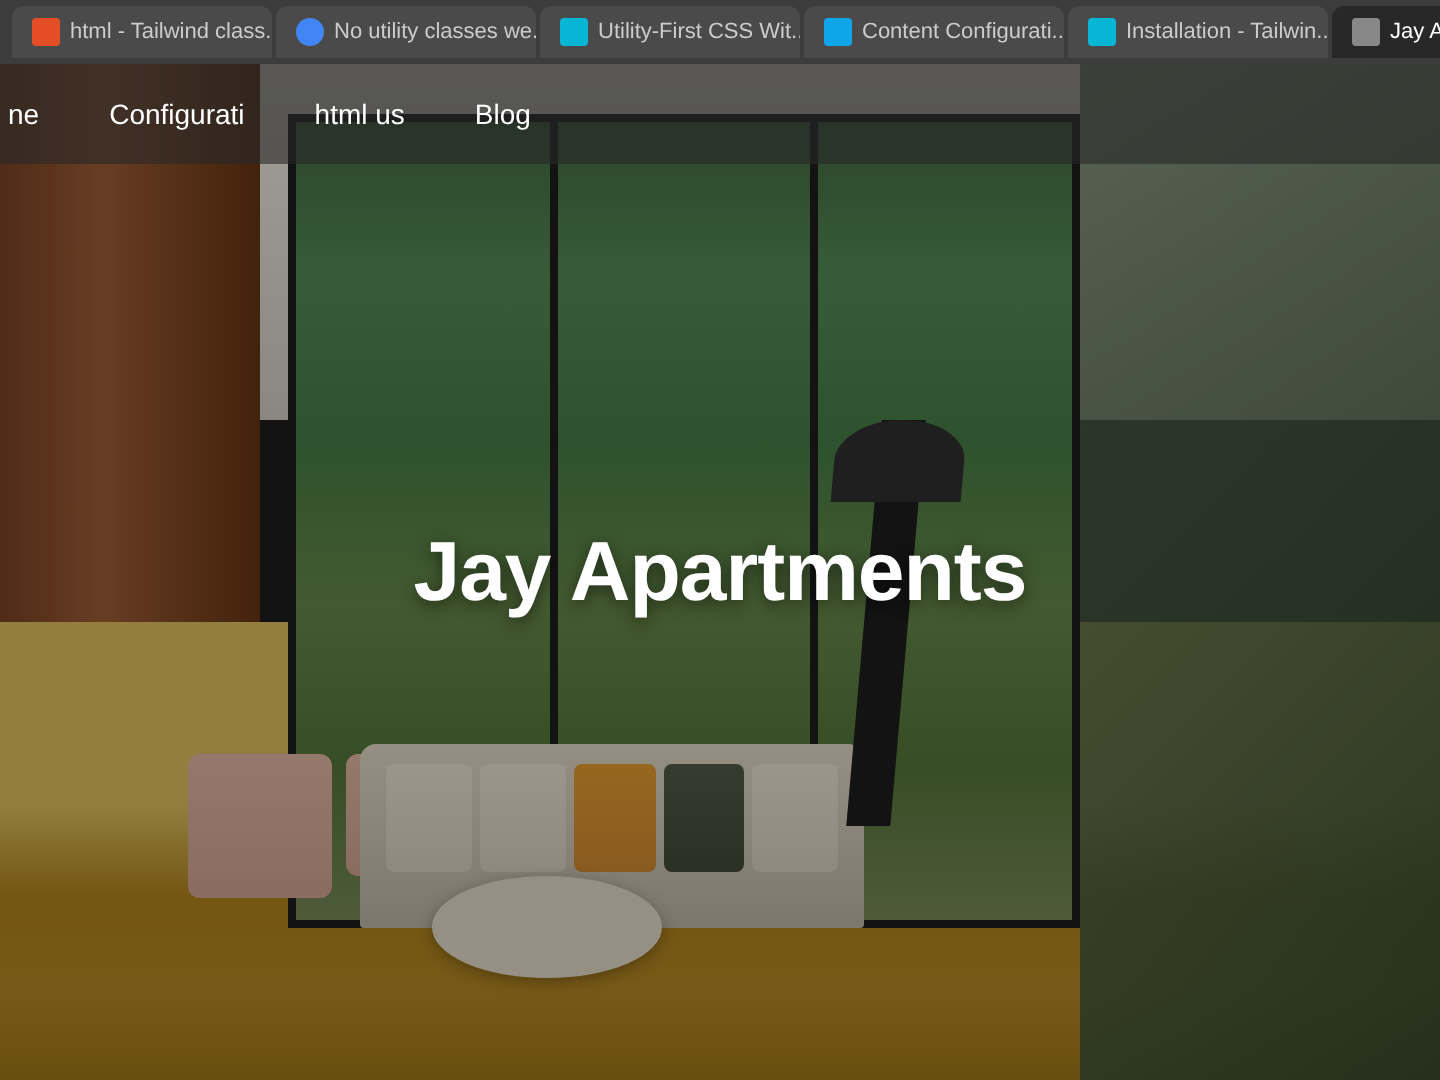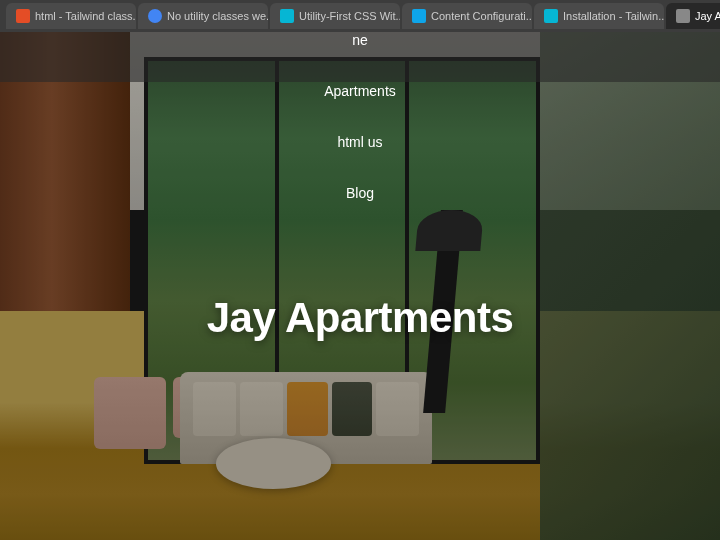--- a/index.html
+++ b/index.html
@@ -240,24 +240,23 @@
     }
 
     
     .nav {
       position: absolute;
       top: 0; left: 0; right: 0;
       height: 50px;
       background: rgba(40, 40, 40, 0.6);
       display: flex;
       align-items: center;
-      padding: 0 32px;
+      padding: 0 4px;
       gap: 35px;
       z-index: 10;
-      flex-direction: column;
     }
 
     .nav-item {
       color: #ffffff;
       font-size: 14px;
       font-weight: 400;
       cursor: pointer;
       text-decoration: none;
     }
 
@@ -267,21 +266,20 @@
       top: 50%;
       left: 50%;
       transform: translate(-50%, -50%);
       color: #ffffff;
       font-size: 42px;
       font-weight: 700;
       text-shadow: 0 2px 8px rgba(0,0,0,0.5);
       white-space: nowrap;
       z-index: 10;
       letter-spacing: -0.5px;
-      margin-top: 32px;
     }
 
     
     .fav-html { background: #e44d26; border-radius: 2px; }
     .fav-google { background: #4285f4; border-radius: 50%; }
     .fav-tailwind { background: #06b6d4; border-radius: 2px; }
     .fav-content { background: #0ea5e9; border-radius: 2px; }
     .fav-install { background: #06b6d4; border-radius: 2px; }
     .fav-jay { background: #888; border-radius: 2px; }
   </style>
@@ -360,20 +358,20 @@
 
     <div class="floor-lamp">
       <div class="lamp-shade"></div>
     </div>
 
     <div style="position:absolute;top:0;left:0;right:0;bottom:0;background:rgba(0,0,0,0.25);"></div>
   </div>
 
   <nav class="nav">
     <a class="nav-item">ne</a>
-    <a class="nav-item">Apartments</a>
+    <a class="nav-item">Configurati</a>
     <a class="nav-item">html us</a>
     <a class="nav-item">Blog</a>
   </nav>
 
   <h1 class="hero-title">Jay Apartments</h1>
 
 </div>
 
 </body></html>

